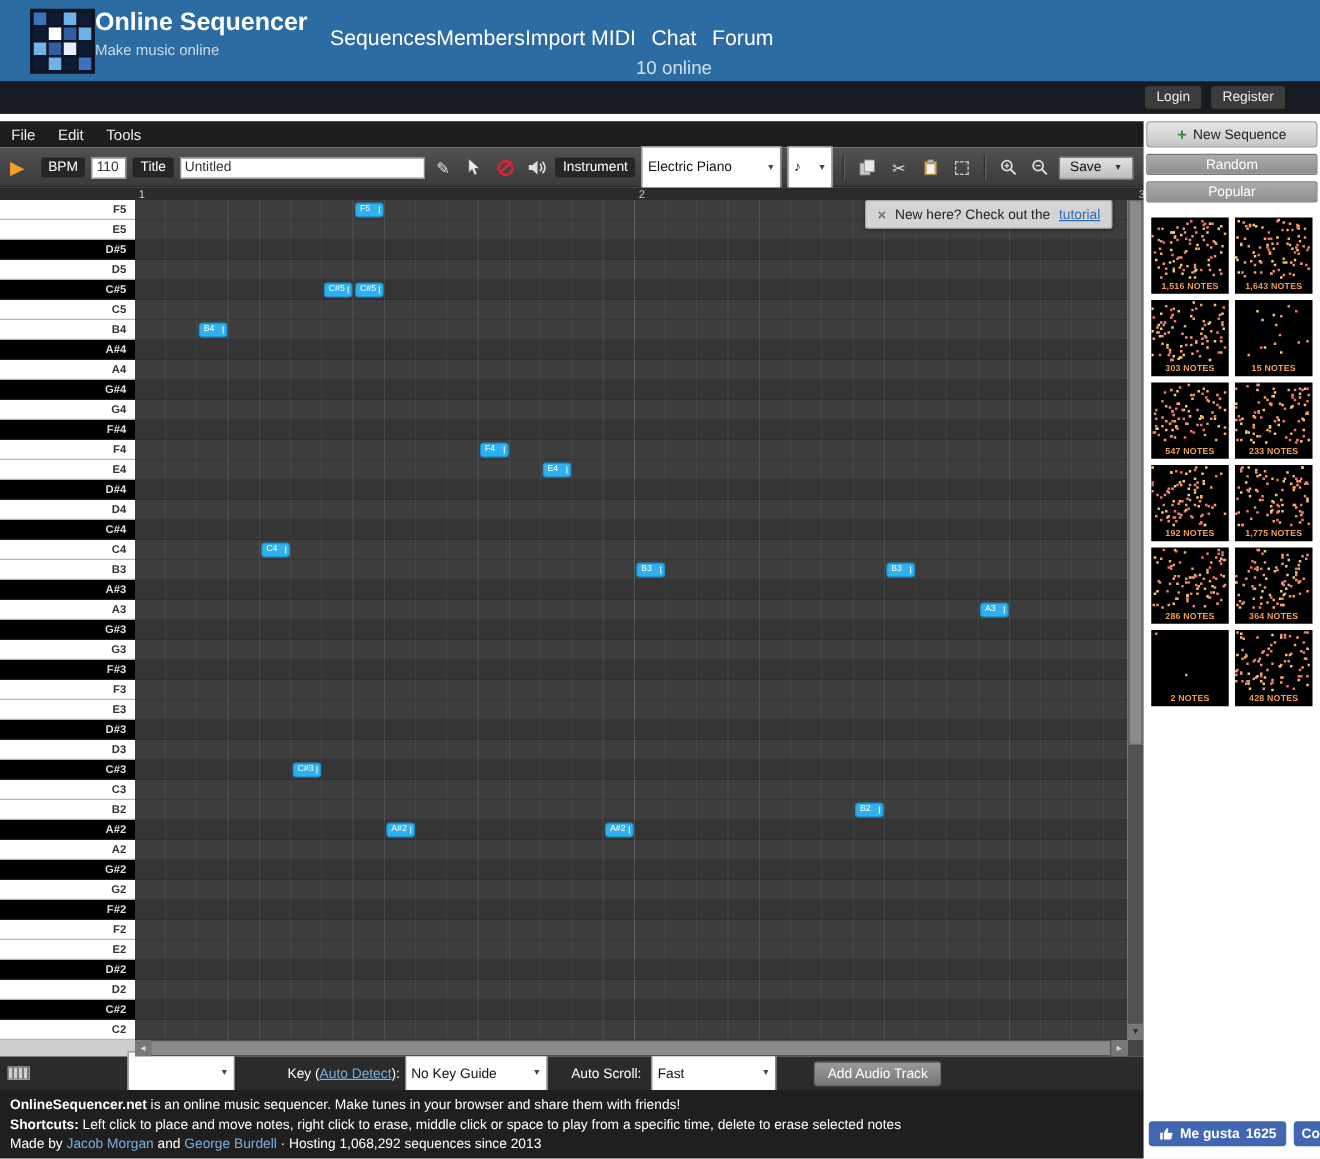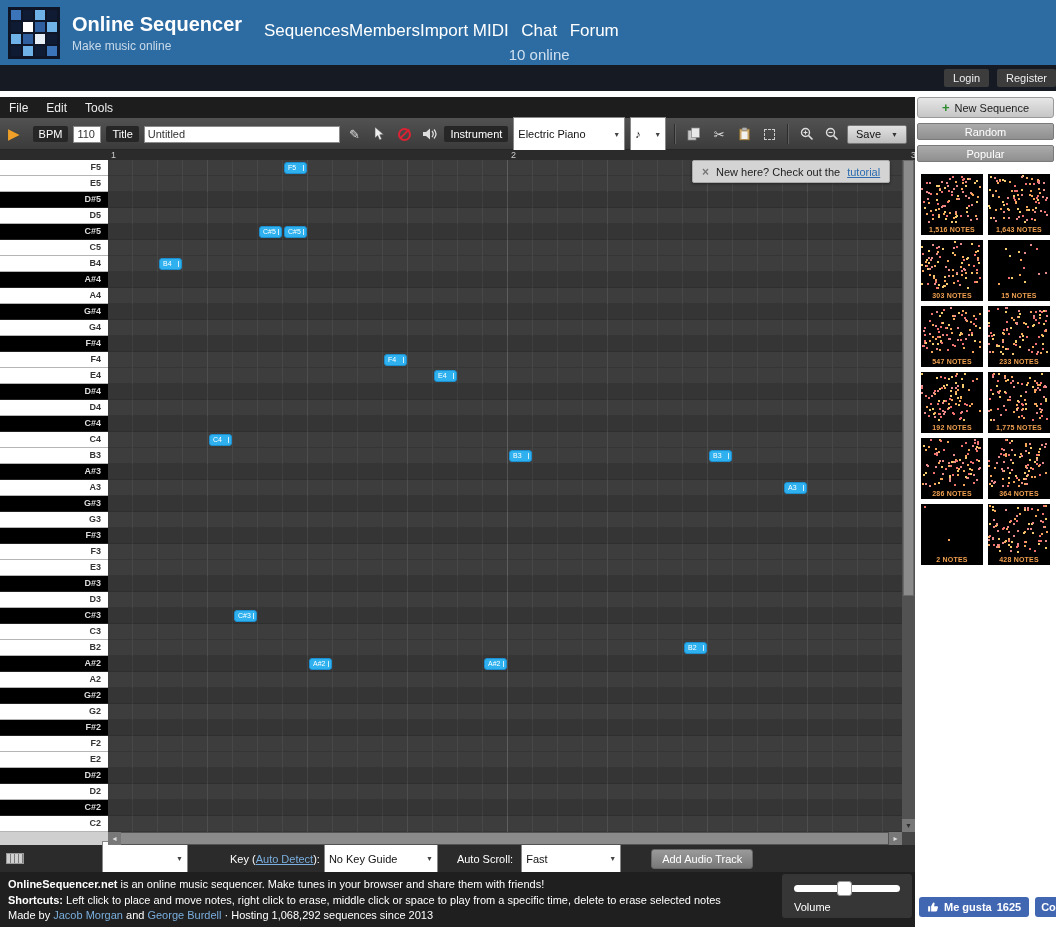--- a/index.html
+++ b/index.html
@@ -1,23 +1,23 @@
 <!DOCTYPE html>
 <html><head>
 <meta charset="utf-8">
 <style>
   *{margin:0;padding:0;box-sizing:border-box}
   body{font-family:"Liberation Sans",sans-serif;background:#fff}
   .page{position:relative;width:1056px;height:927px;background:#fff;overflow:hidden}
 
   
   header{position:absolute;left:0;top:0;width:1056px;height:91px;background:#2d6ca2}
-  .header-strip{position:absolute;left:0;right:0;bottom:0;height:26px;background:#161a23;display:flex;align-items:center;justify-content:flex-end;gap:8px;}
+  .header-strip{position:absolute;left:0;right:0;bottom:0;height:26px;background:#161a23;display:flex;align-items:center;justify-content:flex-end;gap:8px;padding-right:28px}
   .strip-btn{background:#3c3c3c;color:#eee;border:none;font-size:11px;padding:3px 9px;border-radius:2px;font-family:inherit;cursor:pointer}
-  .logo-area{position:absolute;left:8px;top:7px;display:flex;gap:12px;align-items:center}
+  .logo-area{position:absolute;left:24px;top:7px;display:flex;gap:0;}
   .logo-grid{width:52px;height:52px;background:#0d1526;display:grid;grid-template-columns:repeat(4,1fr);gap:2px;padding:3px}
   .site-title{font-size:20px;font-weight:bold;color:#fff}
   .site-subtitle{font-size:12px;color:#c9daea;margin-top:3px}
   .main-nav{position:absolute;left:264px;top:21px;display:flex;}
   .nav-item{cursor:pointer;text-align:center}
   .nav-label{color:#fff;font-size:17px;white-space:nowrap}
   .nav-sub{color:#cfe0f0;font-size:15px;margin-top:5px}
 
   
   .workspace{position:absolute;left:0;top:97px;width:915px}
@@ -453,25 +453,20 @@
         <span>Fast</span>
         <span class="caret">▼</span>
       </div>
       <button class="add-audio">Add Audio Track</button>
     </div>
 
     <footer>
       <div><b>OnlineSequencer.net</b><span> is an online music sequencer. Make tunes in your browser and share them with friends!</span></div>
       <div><b>Shortcuts:</b><span> Left click to place and move notes, right click to erase, middle click or space to play from a specific time, delete to erase selected notes</span></div>
       <div><span>Made by </span><a>Jacob Morgan</a><span> and </span><a>George Burdell</a><span> · Hosting 1,068,292 sequences since 2013</span></div>
-      <div class="volume-box">
-        <div class="vol-track"></div>
-        <div class="vol-handle"></div>
-        <div class="volume-label">Volume</div>
-      </div>
     </footer>
   </div>
 
   <aside class="sidebar">
     <button class="new-seq">
       <span class="plus">+</span>
       <span>New Sequence</span>
     </button>
     <button class="side-btn">Random</button>
     <button class="side-btn">Popular</button>

